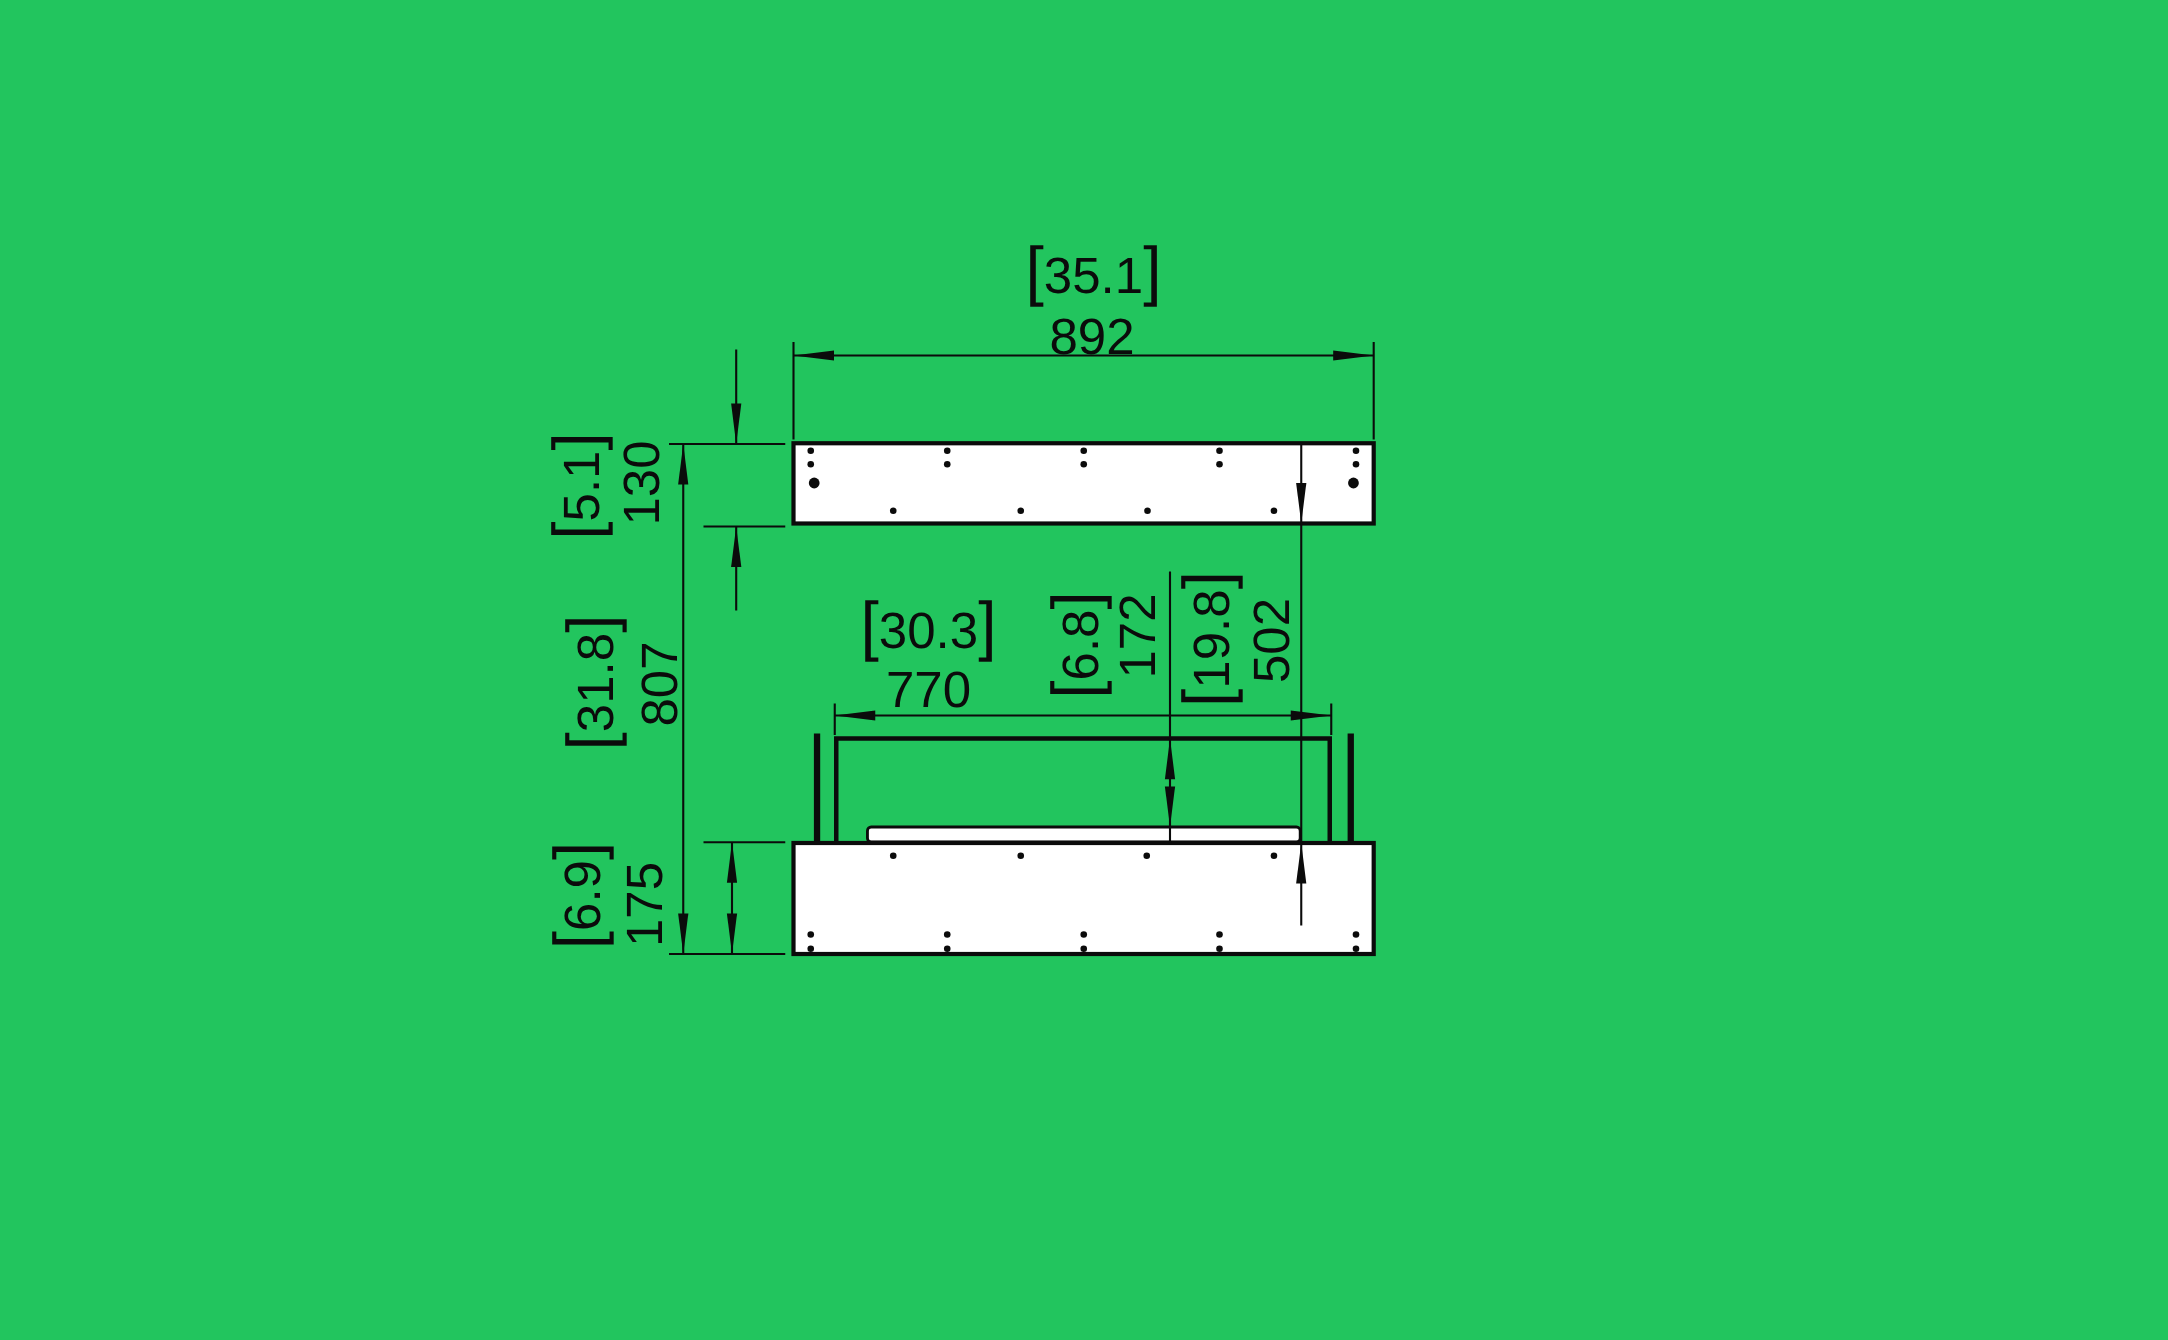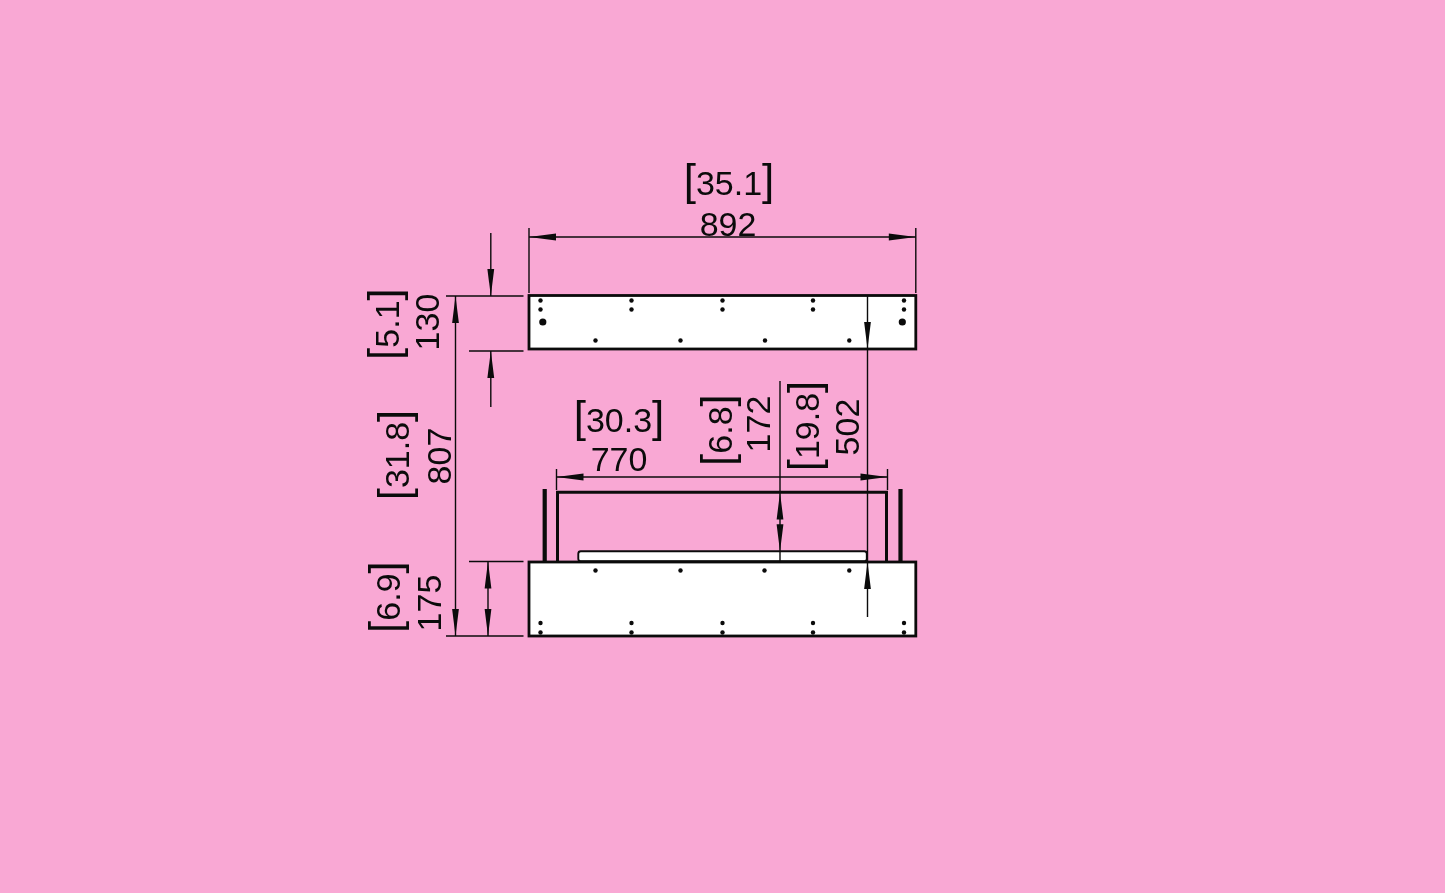--- a/index.html
+++ b/index.html
@@ -8,21 +8,21 @@
     width: 1445px;
     height: 893px;
     background: #ffffff;
     overflow: hidden;
     font-family: "Liberation Sans", sans-serif;
   }
   .stage {
     position: relative;
     width: 1445px;
     height: 893px;
-    background: #f9a8d4;
+    background: #22c55e;
   }
   svg.drawing {
     position: absolute;
     left: 0;
     top: 0;
   }
   
   .obj {
     fill: #ffffff;
     stroke: #0b0b0b;

